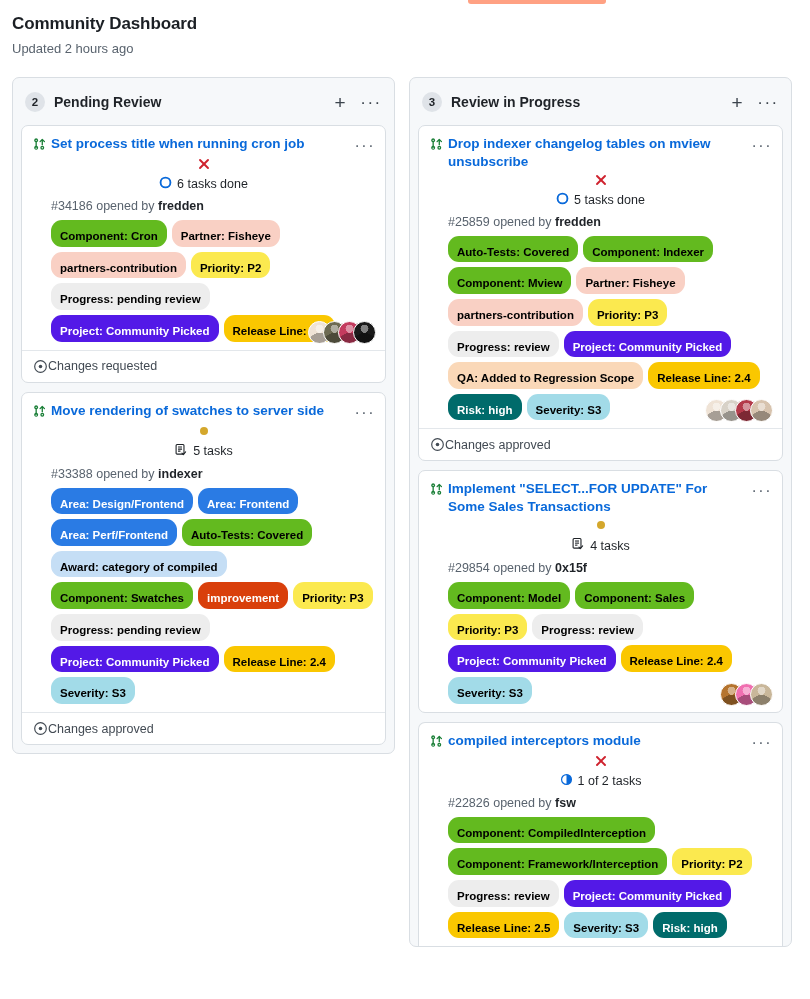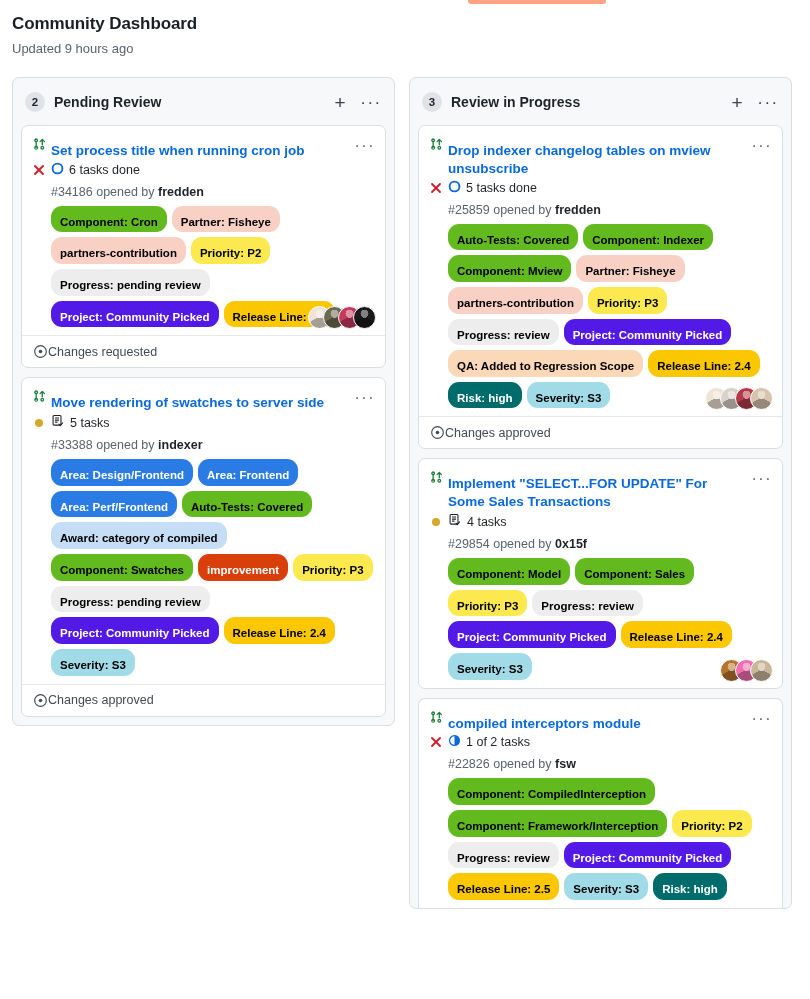--- a/index.html
+++ b/index.html
@@ -93,33 +93,33 @@
     display: flex;
     align-items: flex-start;
     gap: 5px;
   }
   .pr-icon { flex: 0 0 14px; margin-top: 2px; }
   .title-wrap { flex: 1; min-width: 0; }
   .card-title {
     font-size: 13.5px; font-weight: bold; color: #0969da;
     line-height: 1.32;
     cursor: pointer;
-    margin-top: 7px;
   }
   .card-kebab {
     flex: 0 0 auto;
     color: #59636e;
     font-size: 16px; letter-spacing: 1.5px;
     line-height: 1; margin-top: 3px;
     cursor: pointer;
   }
 
   .meta-row {
     display: flex; align-items: center; gap: 5px;
     margin-top: 2px;
+    flex-direction: column;
   }
   .status-mark { width: 14px; flex: 0 0 14px; display:flex; align-items:center; justify-content:center; }
   .task-line {
     display: flex; align-items: center; gap: 5px;
     font-size: 12.5px; color: #1f2328;
   }
 
   .opened-by {
     font-size: 12.5px; color: #59636e;
     margin-top: 7px; margin-left: 19px;
@@ -173,21 +173,21 @@
   .card.clipped { margin-bottom: 0; border-bottom: none; border-radius: 7px 7px 0 0; }
 </style>
 </head>
 <body>
 
 <div class="top-sliver"></div>
 
 <div class="page">
   <div class="page-head">
     <div class="page-title">Community Dashboard</div>
-    <div class="page-sub">Updated 9 hours ago</div>
+    <div class="page-sub">Updated 2 hours ago</div>
   </div>
 
   <div class="board" id="board">
       <div class="column left">
         <div class="col-head">
           <div class="count-pill">2</div>
           <div class="col-title">Pending Review</div>
           <div class="icon-btn">
             <span class="plus-glyph">+</span>
           </div>

